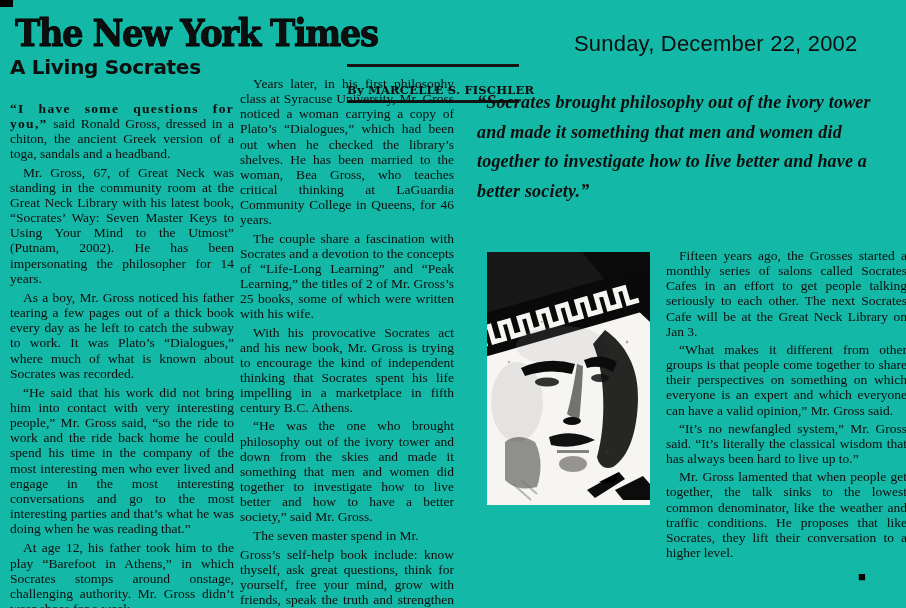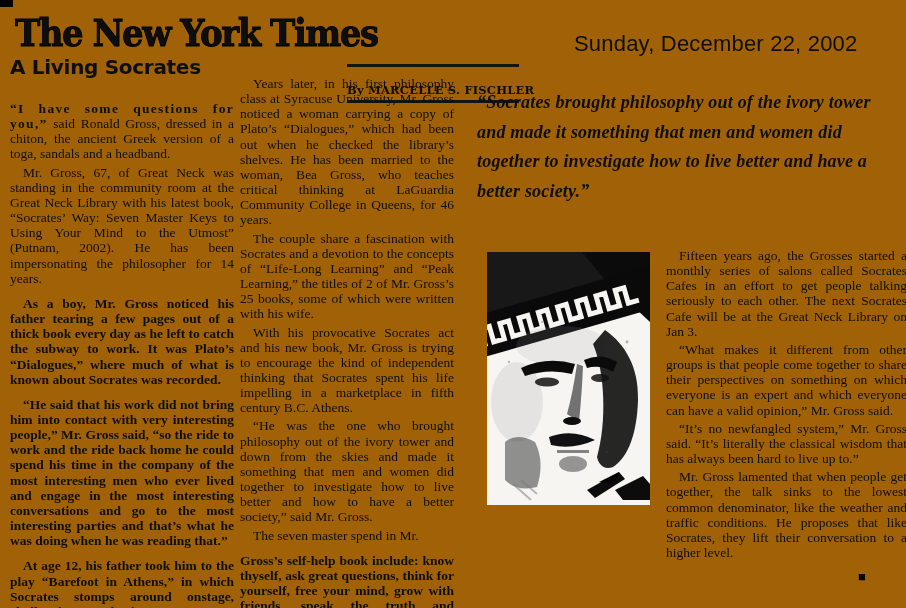--- a/index.html
+++ b/index.html
@@ -1,18 +1,18 @@
 <!DOCTYPE html>
 <html><head>
 <meta charset="utf-8">
 <style>
   html,body { margin:0; padding:0; background:#e8e8e6; }
   .page {
     position:relative; width:906px; height:608px; margin:0 auto;
-    background:#a16207; overflow:hidden;
+    background:#14b8a6; overflow:hidden;
     font-family:"Liberation Serif", serif; color:#0e0e0e;
   }
   .corner-mark { position:absolute; left:0; top:0; width:13px; height:7px; background:#000; }
   .masthead {
     position:absolute; left:15px; top:10px; white-space:nowrap;
     font-family:"DejaVu Serif", serif; font-weight:bold; font-size:34px;
     letter-spacing:-1.5px; transform:scaleY(1.12); transform-origin:left top;
     -webkit-text-stroke:0.8px #000;
   }
   .byline-box {
@@ -28,21 +28,21 @@
     white-space:nowrap;
   }
   .headline {
     position:absolute; left:10px; top:55px;
     font-family:"DejaVu Sans", sans-serif; font-weight:bold; font-size:20px;
     letter-spacing:-0.3px; white-space:nowrap;
   }
   .col { position:absolute; text-align:justify; font-size:13.5px; line-height:15.15px; }
   .col p { margin:0 0 3px; text-indent:13px; }
   .col p.flush { text-indent:0; }
-  .col p.gap { margin-top:10px;font-weight:bold; }
+  .col p.gap { margin-top:4px; }
   .col-left  { left:10px;  top:101px; width:224px; }
   .col-mid   { left:240px; top:76px;  width:214px; }
   .col-right { left:666px; top:248px; width:241px; }
   .lead-in { font-weight:bold; letter-spacing:1.3px; }
   .pull-quote {
     position:absolute; left:477px; top:88px; width:412px;
     font-weight:bold; font-style:italic; font-size:18px; line-height:29.5px;
     letter-spacing:0.2px; text-align:left;
   }
   .photo { position:absolute; left:487px; top:252px; width:163px; height:253px; }

